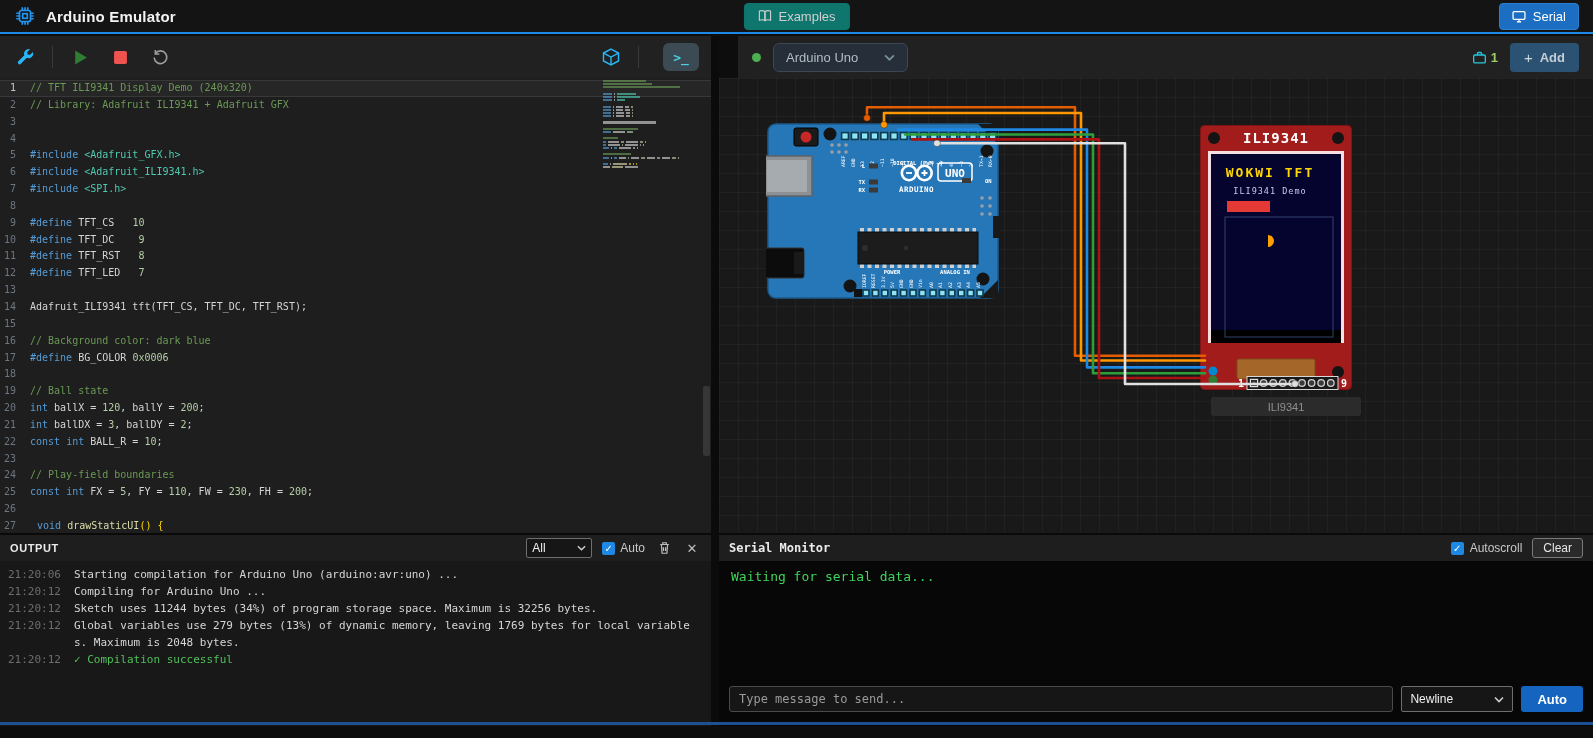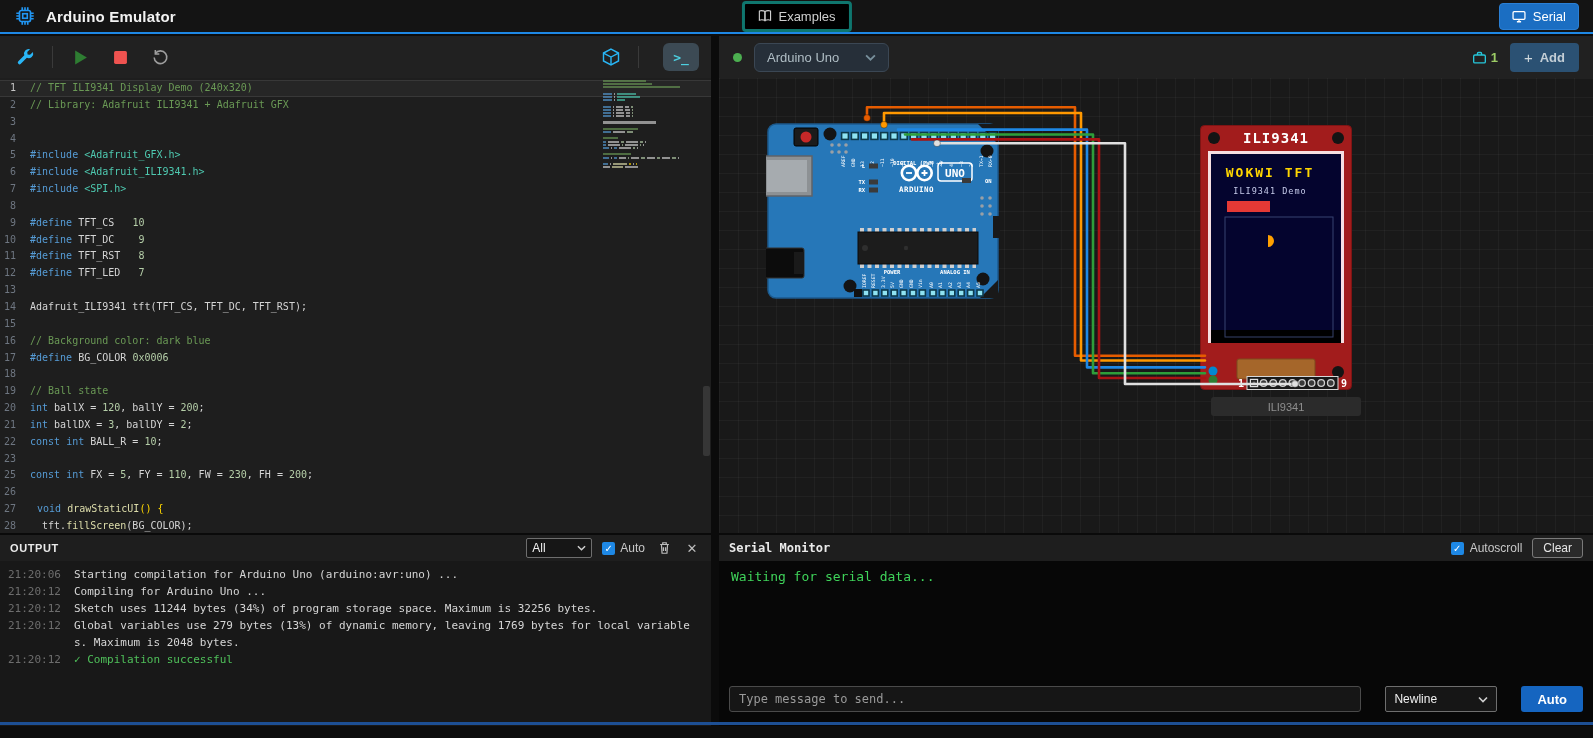--- a/index.html
+++ b/index.html
@@ -5,21 +5,21 @@
   * { margin:0; padding:0; box-sizing:border-box; }
   html,body { width:1593px; height:738px; overflow:hidden; background:#0d0d0d;
               font-family:"Liberation Sans", sans-serif; }
   .app { position:relative; width:1593px; height:726px; background:#0d0d0d; }
 
   
   .topbar { position:absolute; left:0; top:0; width:100%; height:34px; background:#141414;
             display:flex; align-items:center; padding:0 14px; border-bottom:2px solid #1e88e5; z-index:5; }
   .app-title { color:#f2f2f2; font-size:15px; font-weight:bold; margin-left:10px; letter-spacing:.2px; }
   .examples-btn { position:absolute; left:50%; transform:translateX(-50%); display:flex; align-items:center; gap:7px;
-            background:#000000; border:3px solid #0f766e; border-radius:4px; color:#cfcfcf;
+            background:#0f766e; border:1px solid #0f766e; border-radius:4px; color:#cfcfcf;
             font-size:13px; padding:5px 13px; cursor:pointer; }
   .serial-btn { margin-left:auto; display:flex; align-items:center; gap:7px; background:#1b6ec2; color:#fff;
             font-size:13px; padding:5px 12px; border-radius:4px; border:1px solid #2a7fd4; cursor:pointer; }
 
   
   .main { position:absolute; top:36px; left:0; right:0; bottom:0; display:flex; }
   .left-col  { width:711px; display:flex; flex-direction:column; }
   .col-div   { width:8px; background:#0b0b0b; }
   .right-col { flex:1; display:flex; flex-direction:column; }
 
@@ -60,21 +60,21 @@
   .icon-btn { display:flex; align-items:center; justify-content:center; width:18px; height:18px; cursor:pointer;
               color:#bdbdbd; font-size:13px; }
   .out-body { flex:1; padding:5px 0; font-family:"DejaVu Sans Mono","Liberation Mono",monospace; font-size:11px;
               overflow:hidden; }
   .logrow { display:flex; padding:0 8px; line-height:17px; }
   .log-time { color:#6d6d6d; flex:none; width:58px; margin-right:8px; }
   .log-text { color:#d6d6d6; word-break:break-all; white-space:pre-wrap; }
   .logrow.success .log-text { color:#4fc05a; }
 
   
-  .dg-toolbar { height:42px; background:#212121; display:flex; align-items:center; padding:0 14px; gap:12px; }
+  .dg-toolbar { height:42px; background:#212121; display:flex; align-items:center; padding:0 14px; gap:12px;margin-left:19px; }
   .status-dot { width:9px; height:9px; border-radius:50%; background:#4caf50; }
   .board-select { display:flex; align-items:center; gap:26px; background:#262f39; border:1px solid #3b4754;
                   border-radius:6px; color:#b0bec5; font-size:13px; padding:6px 12px; cursor:pointer; }
   .dg-toolbar .spacer { flex:1; }
   .parts-count { display:flex; align-items:center; gap:4px; color:#9ccc65; font-size:13px; font-weight:bold; }
   .add-btn { display:flex; align-items:center; gap:7px; background:#2b5173; border-radius:4px; color:#c3ced6;
              font-size:13px; font-weight:bold; padding:6px 14px; cursor:pointer; }
   .add-plus { font-size:15px; font-weight:normal; color:#cfd8dc; }
 
   
@@ -91,21 +91,21 @@
 
   
   .serial-panel { height:193px; background:#070707; display:flex; flex-direction:column; border-top:2px solid #0a0a0a; }
   .ser-header { height:26px; background:#1e1e1e; display:flex; align-items:center; padding:0 10px; gap:10px; }
   .ser-title { font-family:"DejaVu Sans Mono","Liberation Mono",monospace; font-size:12px; font-weight:bold; color:#eaeaea; }
   .ser-header .spacer { flex:1; }
   .clear-btn { background:#2a2a2a; border:1px solid #7a7a7a; border-radius:3px; color:#e6e6e6; font-size:12px;
                padding:2px 10px; cursor:pointer; }
   .ser-body { flex:1; padding:8px 12px; font-family:"DejaVu Sans Mono","Liberation Mono",monospace;
               font-size:13px; font-weight:normal; color:#3fd35a; overflow:hidden; }
-  .ser-input-row { display:flex; gap:24px; padding:4px 10px 6px 10px; align-items:center; }
+  .ser-input-row { display:flex; gap:8px; padding:4px 10px 6px 10px; align-items:center; }
   .ser-input { flex:1; height:26px; background:#161616; border:1px solid #4a4a4a; border-radius:3px; color:#ddd;
                font-family:"DejaVu Sans Mono","Liberation Mono",monospace; font-size:12px; padding:0 9px; outline:none; }
   .ser-input::placeholder { color:#9a9a9a; }
   .newline-select { display:flex; align-items:center; justify-content:space-between; width:112px; height:26px;
                background:#161616; border:1px solid #6e6e6e; border-radius:2px; color:#f0f0f0; font-size:12px;
                padding:0 8px; cursor:pointer; }
   .send-btn { height:26px; background:#1565c0; border:none; border-radius:3px; color:#fff; font-weight:bold;
               font-size:13px; padding:0 16px; cursor:pointer; }
   .ser-footer { height:8px; }
 
@@ -271,20 +271,24 @@
               <span class="gut">21</span>
               <span class="ctext"><span style="color: rgb(86, 156, 214);">int</span><span style="color: rgb(212, 212, 212);"> ballDX = </span><span style="color: rgb(181, 206, 168);">3</span><span style="color: rgb(212, 212, 212);">, ballDY = </span><span style="color: rgb(181, 206, 168);">2</span><span style="color: rgb(212, 212, 212);">;</span></span>
             </div>
             <div class="cline">
               <span class="gut">22</span>
               <span class="ctext"><span style="color: rgb(86, 156, 214);">const</span><span style="color: rgb(212, 212, 212);"> </span><span style="color: rgb(86, 156, 214);">int</span><span style="color: rgb(212, 212, 212);"> BALL_R = </span><span style="color: rgb(181, 206, 168);">10</span><span style="color: rgb(212, 212, 212);">;</span></span>
             </div>
             <div class="cline">
               <span class="gut">23</span>
               <span class="ctext"></span>
+            </div>
+            <div class="cline">
+              <span class="gut">24</span>
+              <span class="ctext"><span style="color: rgb(106, 153, 85);">// Play-field boundaries</span></span>
             </div>
             <div class="cline">
               <span class="gut">25</span>
               <span class="ctext"><span style="color: rgb(86, 156, 214);">const</span><span style="color: rgb(212, 212, 212);"> </span><span style="color: rgb(86, 156, 214);">int</span><span style="color: rgb(212, 212, 212);"> FX = </span><span style="color: rgb(181, 206, 168);">5</span><span style="color: rgb(212, 212, 212);">, FY = </span><span style="color: rgb(181, 206, 168);">110</span><span style="color: rgb(212, 212, 212);">, FW = </span><span style="color: rgb(181, 206, 168);">230</span><span style="color: rgb(212, 212, 212);">, FH = </span><span style="color: rgb(181, 206, 168);">200</span><span style="color: rgb(212, 212, 212);">;</span></span>
             </div>
             <div class="cline">
               <span class="gut">26</span>
               <span class="ctext"></span>
             </div>
             <div class="cline">

